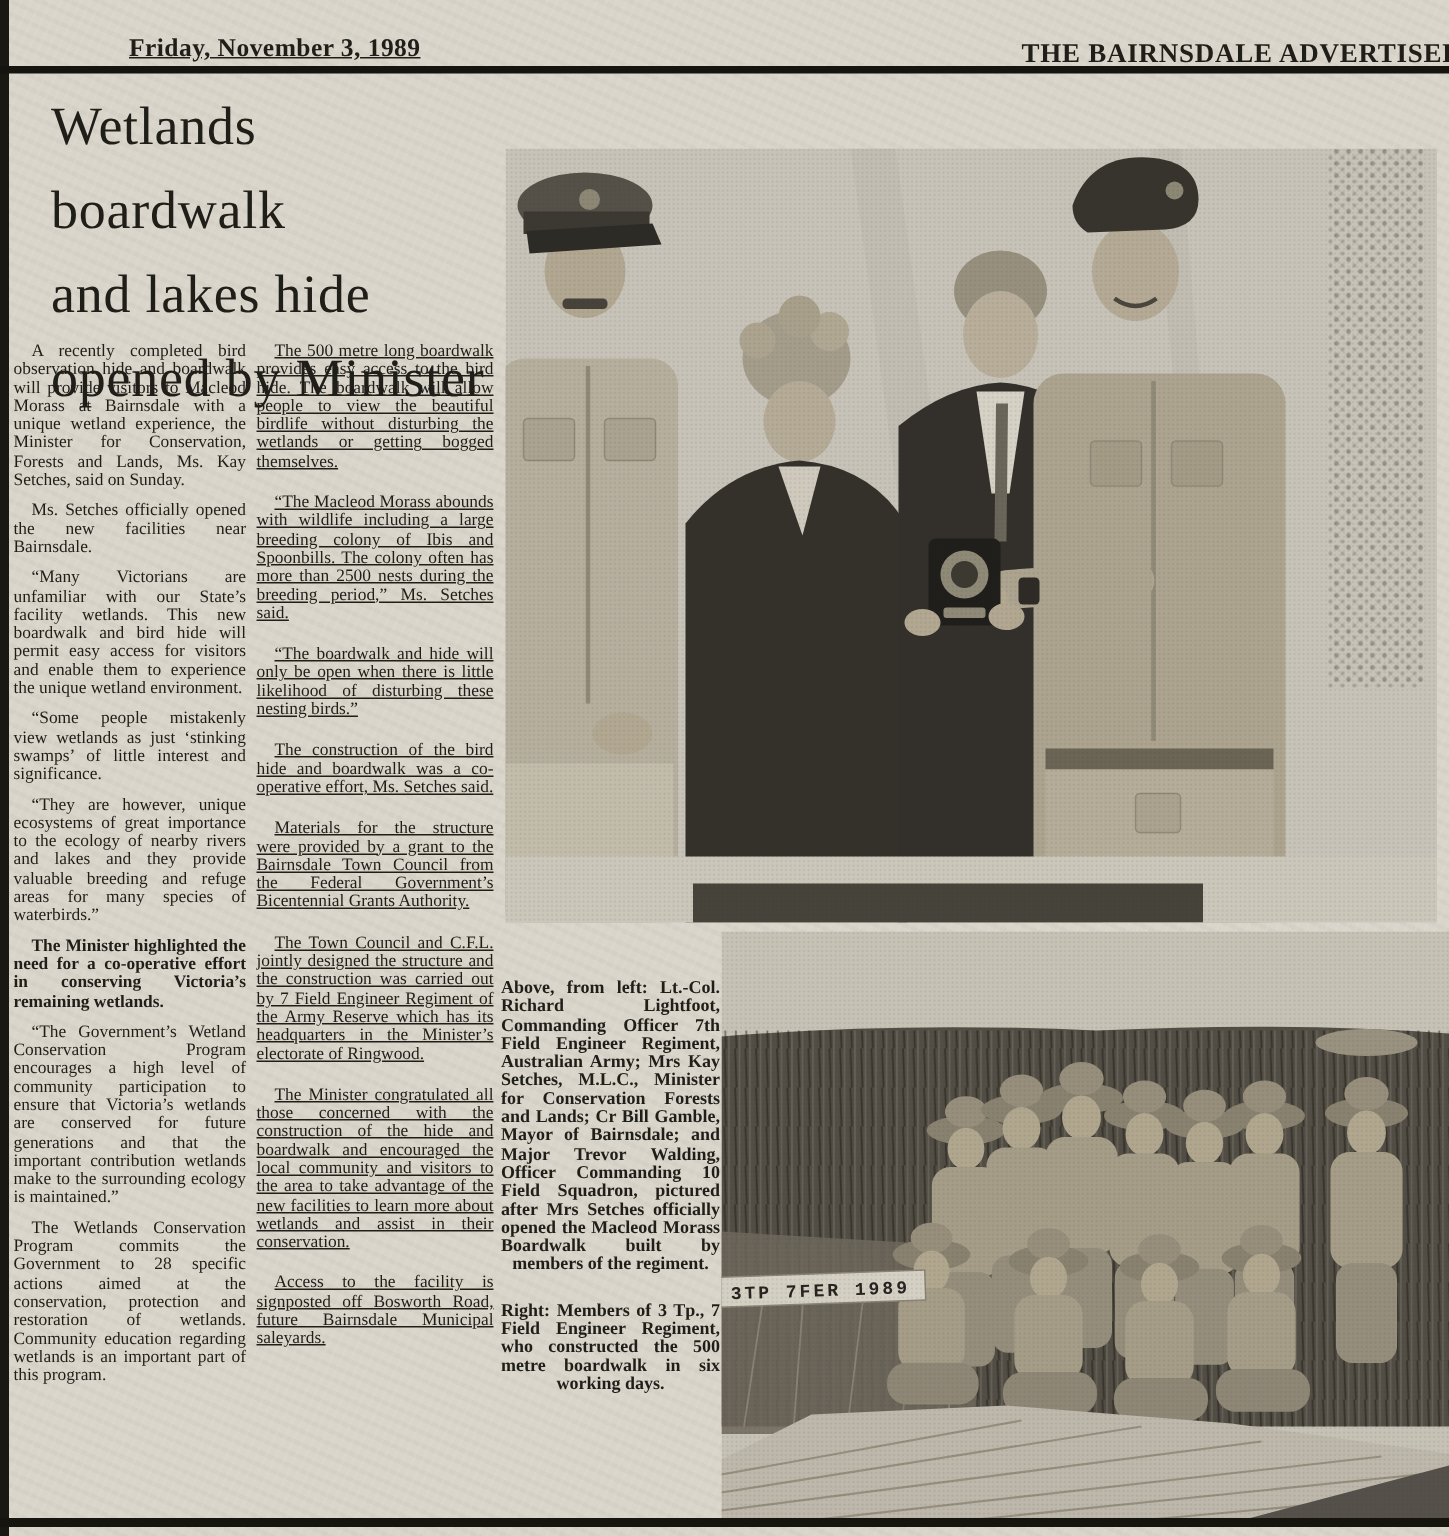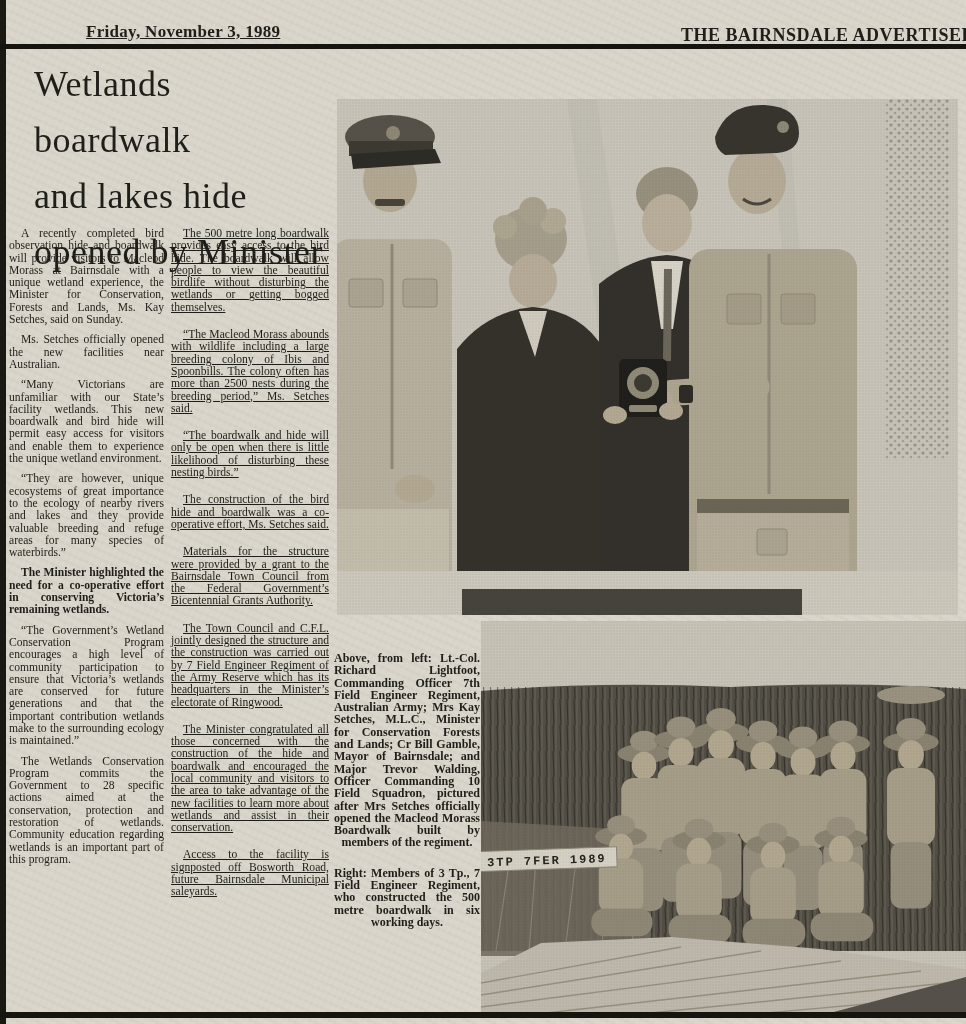--- a/index.html
+++ b/index.html
@@ -43,22 +43,23 @@
   <div class="header-rule"></div>
 
   <h1 class="headline">
     <span>Wetlands boardwalk</span>
     <span>and lakes hide</span>
     <span>opened by Minister</span>
   </h1>
 
   <div class="col col1">
       <p class="para">A recently completed bird observation hide and boardwalk will provide visitors to Macleod Morass at Bairnsdale with a unique wetland experience, the Minister for Conservation, Forests and Lands, Ms. Kay Setches, said on Sunday.</p>
-      <p class="para">Ms. Setches officially opened the new facilities near Australian.</p>
+      <p class="para">Ms. Setches officially opened the new facilities near Bairnsdale.</p>
       <p class="para">“Many Victorians are unfamiliar with our State’s facility wetlands. This new boardwalk and bird hide will permit easy access for visitors and enable them to experience the unique wetland environment.</p>
+      <p class="para">“Some people mistakenly view wetlands as just ‘stinking swamps’ of little interest and significance.</p>
       <p class="para">“They are however, unique ecosystems of great importance to the ecology of nearby rivers and lakes and they provide valuable breeding and refuge areas for many species of waterbirds.”</p>
       <p class="para bold">The Minister highlighted the need for a co-operative effort in conserving Victoria’s remaining wetlands.</p>
       <p class="para">“The Government’s Wetland Conservation Program encourages a high level of community participation to ensure that Victoria’s wetlands are conserved for future generations and that the important contribution wetlands make to the surrounding ecology is maintained.”</p>
       <p class="para">The Wetlands Conservation Program commits the Government to 28 specific actions aimed at the conservation, protection and restoration of wetlands. Community education regarding wetlands is an important part of this program.</p>
     </div>
 
   <div class="col col2">
       <p class="para">The 500 metre long boardwalk provides easy access to the bird hide. The boardwalk will allow people to view the beautiful birdlife without disturbing the wetlands or getting bogged themselves.</p>
       <p class="para">“The Macleod Morass abounds with wildlife including a large breeding colony of Ibis and Spoonbills. The colony often has more than 2500 nests during the breeding period,” Ms. Setches said.</p>
       <p class="para">“The boardwalk and hide will only be open when there is little likelihood of disturbing these nesting birds.”</p>

